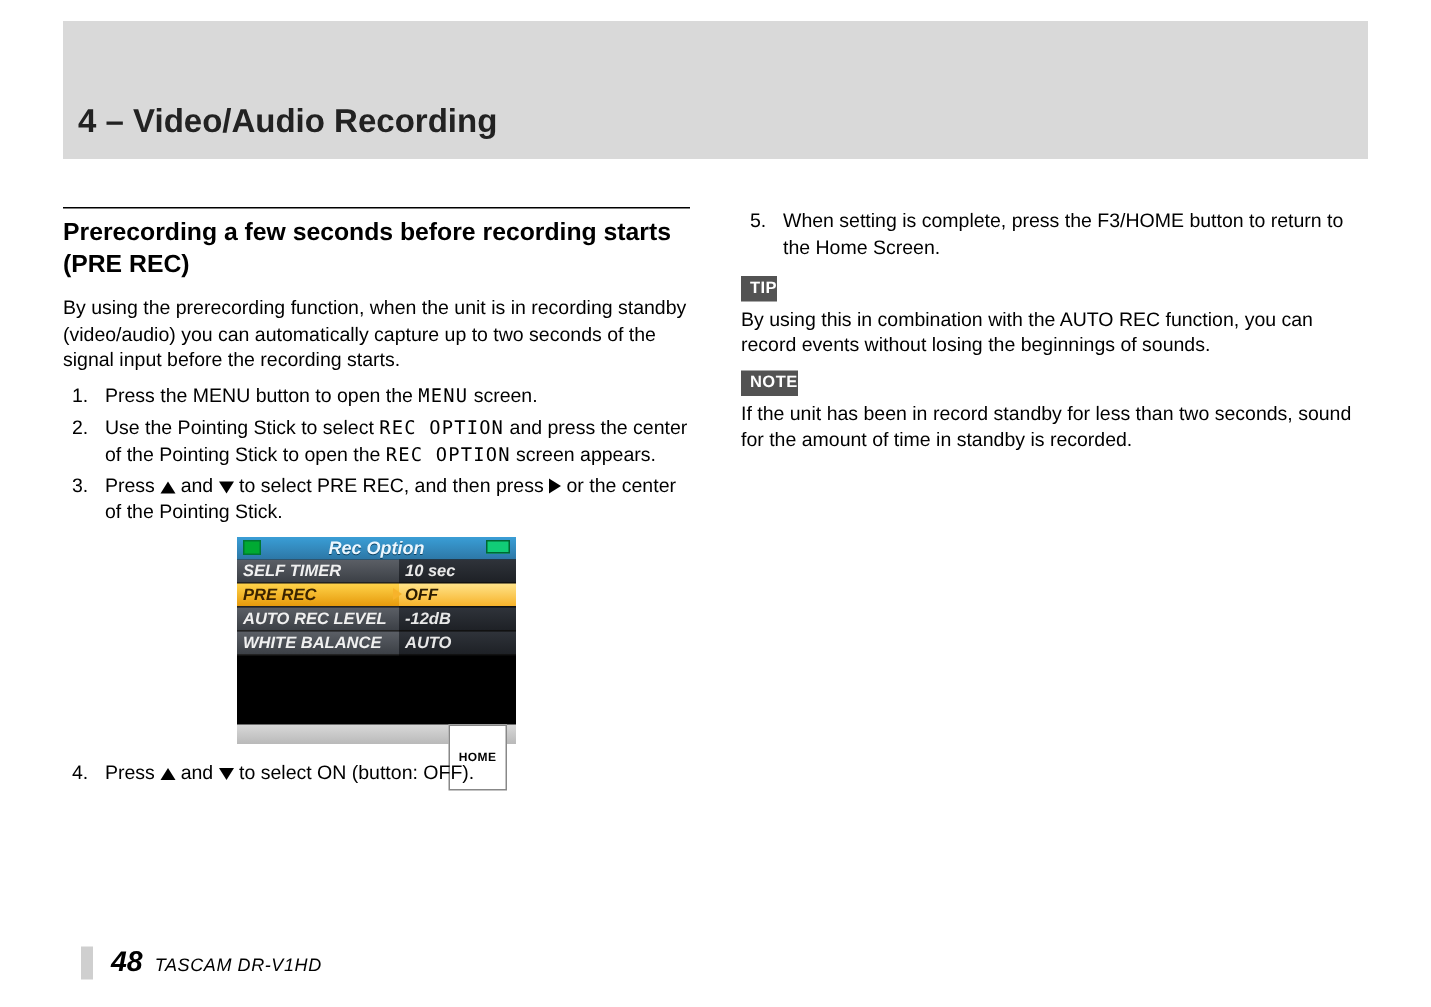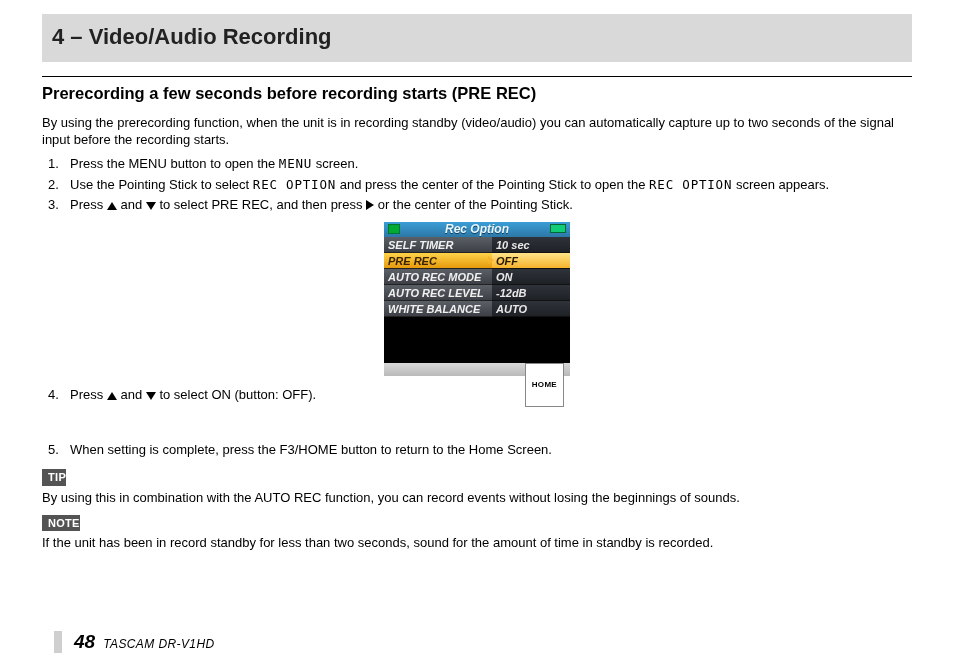--- a/index.html
+++ b/index.html
@@ -16,26 +16,26 @@
   }
   .chapter-bar {
     background: #d9d9d9;
     padding: 10px 10px 12px 10px;
     width: 100%;
   }
   .chapter-bar h1 {
     font-size: 22px;
     font-weight: 700;
     color: #222;
+    margin-top: 44px;
   }
   .columns {
     display: flex;
     gap: 34px;
-    margin-top: 14px;
-    flex-direction: column;
+    margin-top: 32px;
   }
   .col {
     flex: 1 1 50%;
     font-size: 13px;
     line-height: 1.35;
   }
   .col-left .rule {
     border-top: 1px solid #000;
     margin-bottom: 6px;
   }
@@ -238,24 +238,20 @@
         </div>
         <div class="dev-row">
           <div class="dev-label">SELF TIMER</div>
           <div class="dev-val">10 sec</div>
         </div>
         <div class="dev-row sel">
           <div class="dev-label">PRE REC</div>
           <div class="dev-val">OFF</div>
         </div>
         <div class="dev-row">
-          <div class="dev-label">AUTO REC MODE</div>
-          <div class="dev-val">ON</div>
-        </div>
-        <div class="dev-row">
           <div class="dev-label">AUTO REC LEVEL</div>
           <div class="dev-val">-12dB</div>
         </div>
         <div class="dev-row">
           <div class="dev-label">WHITE BALANCE</div>
           <div class="dev-val">AUTO</div>
         </div>
         <div class="dev-body-fill"></div>
         <div class="dev-bottom">
           <span class="dev-home">HOME</span>

